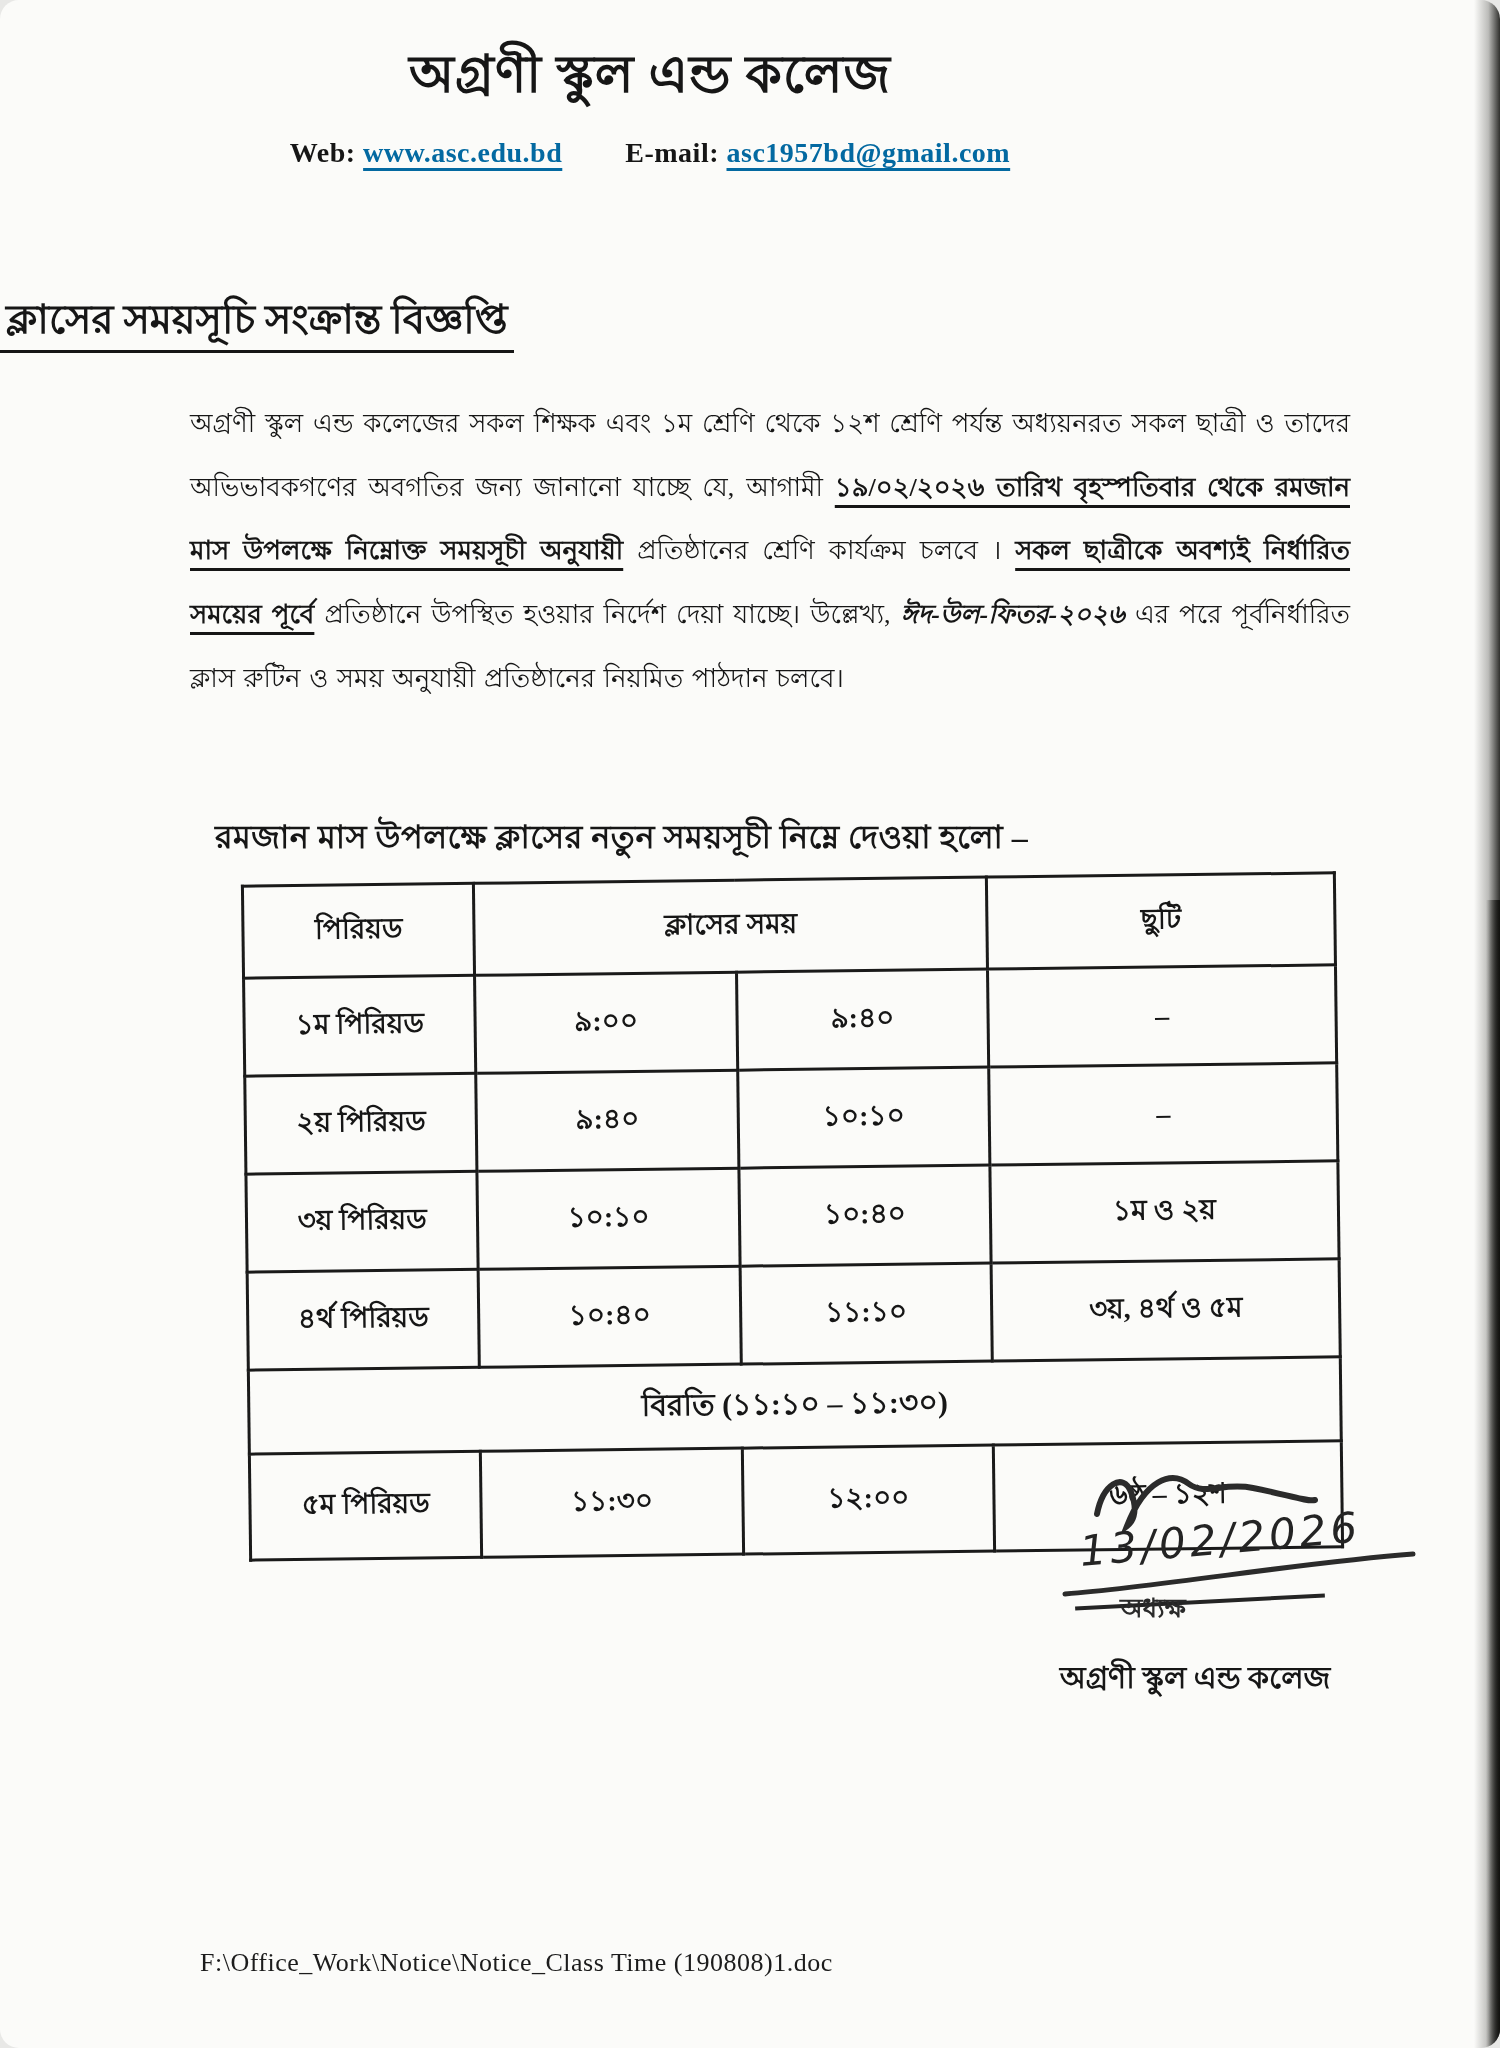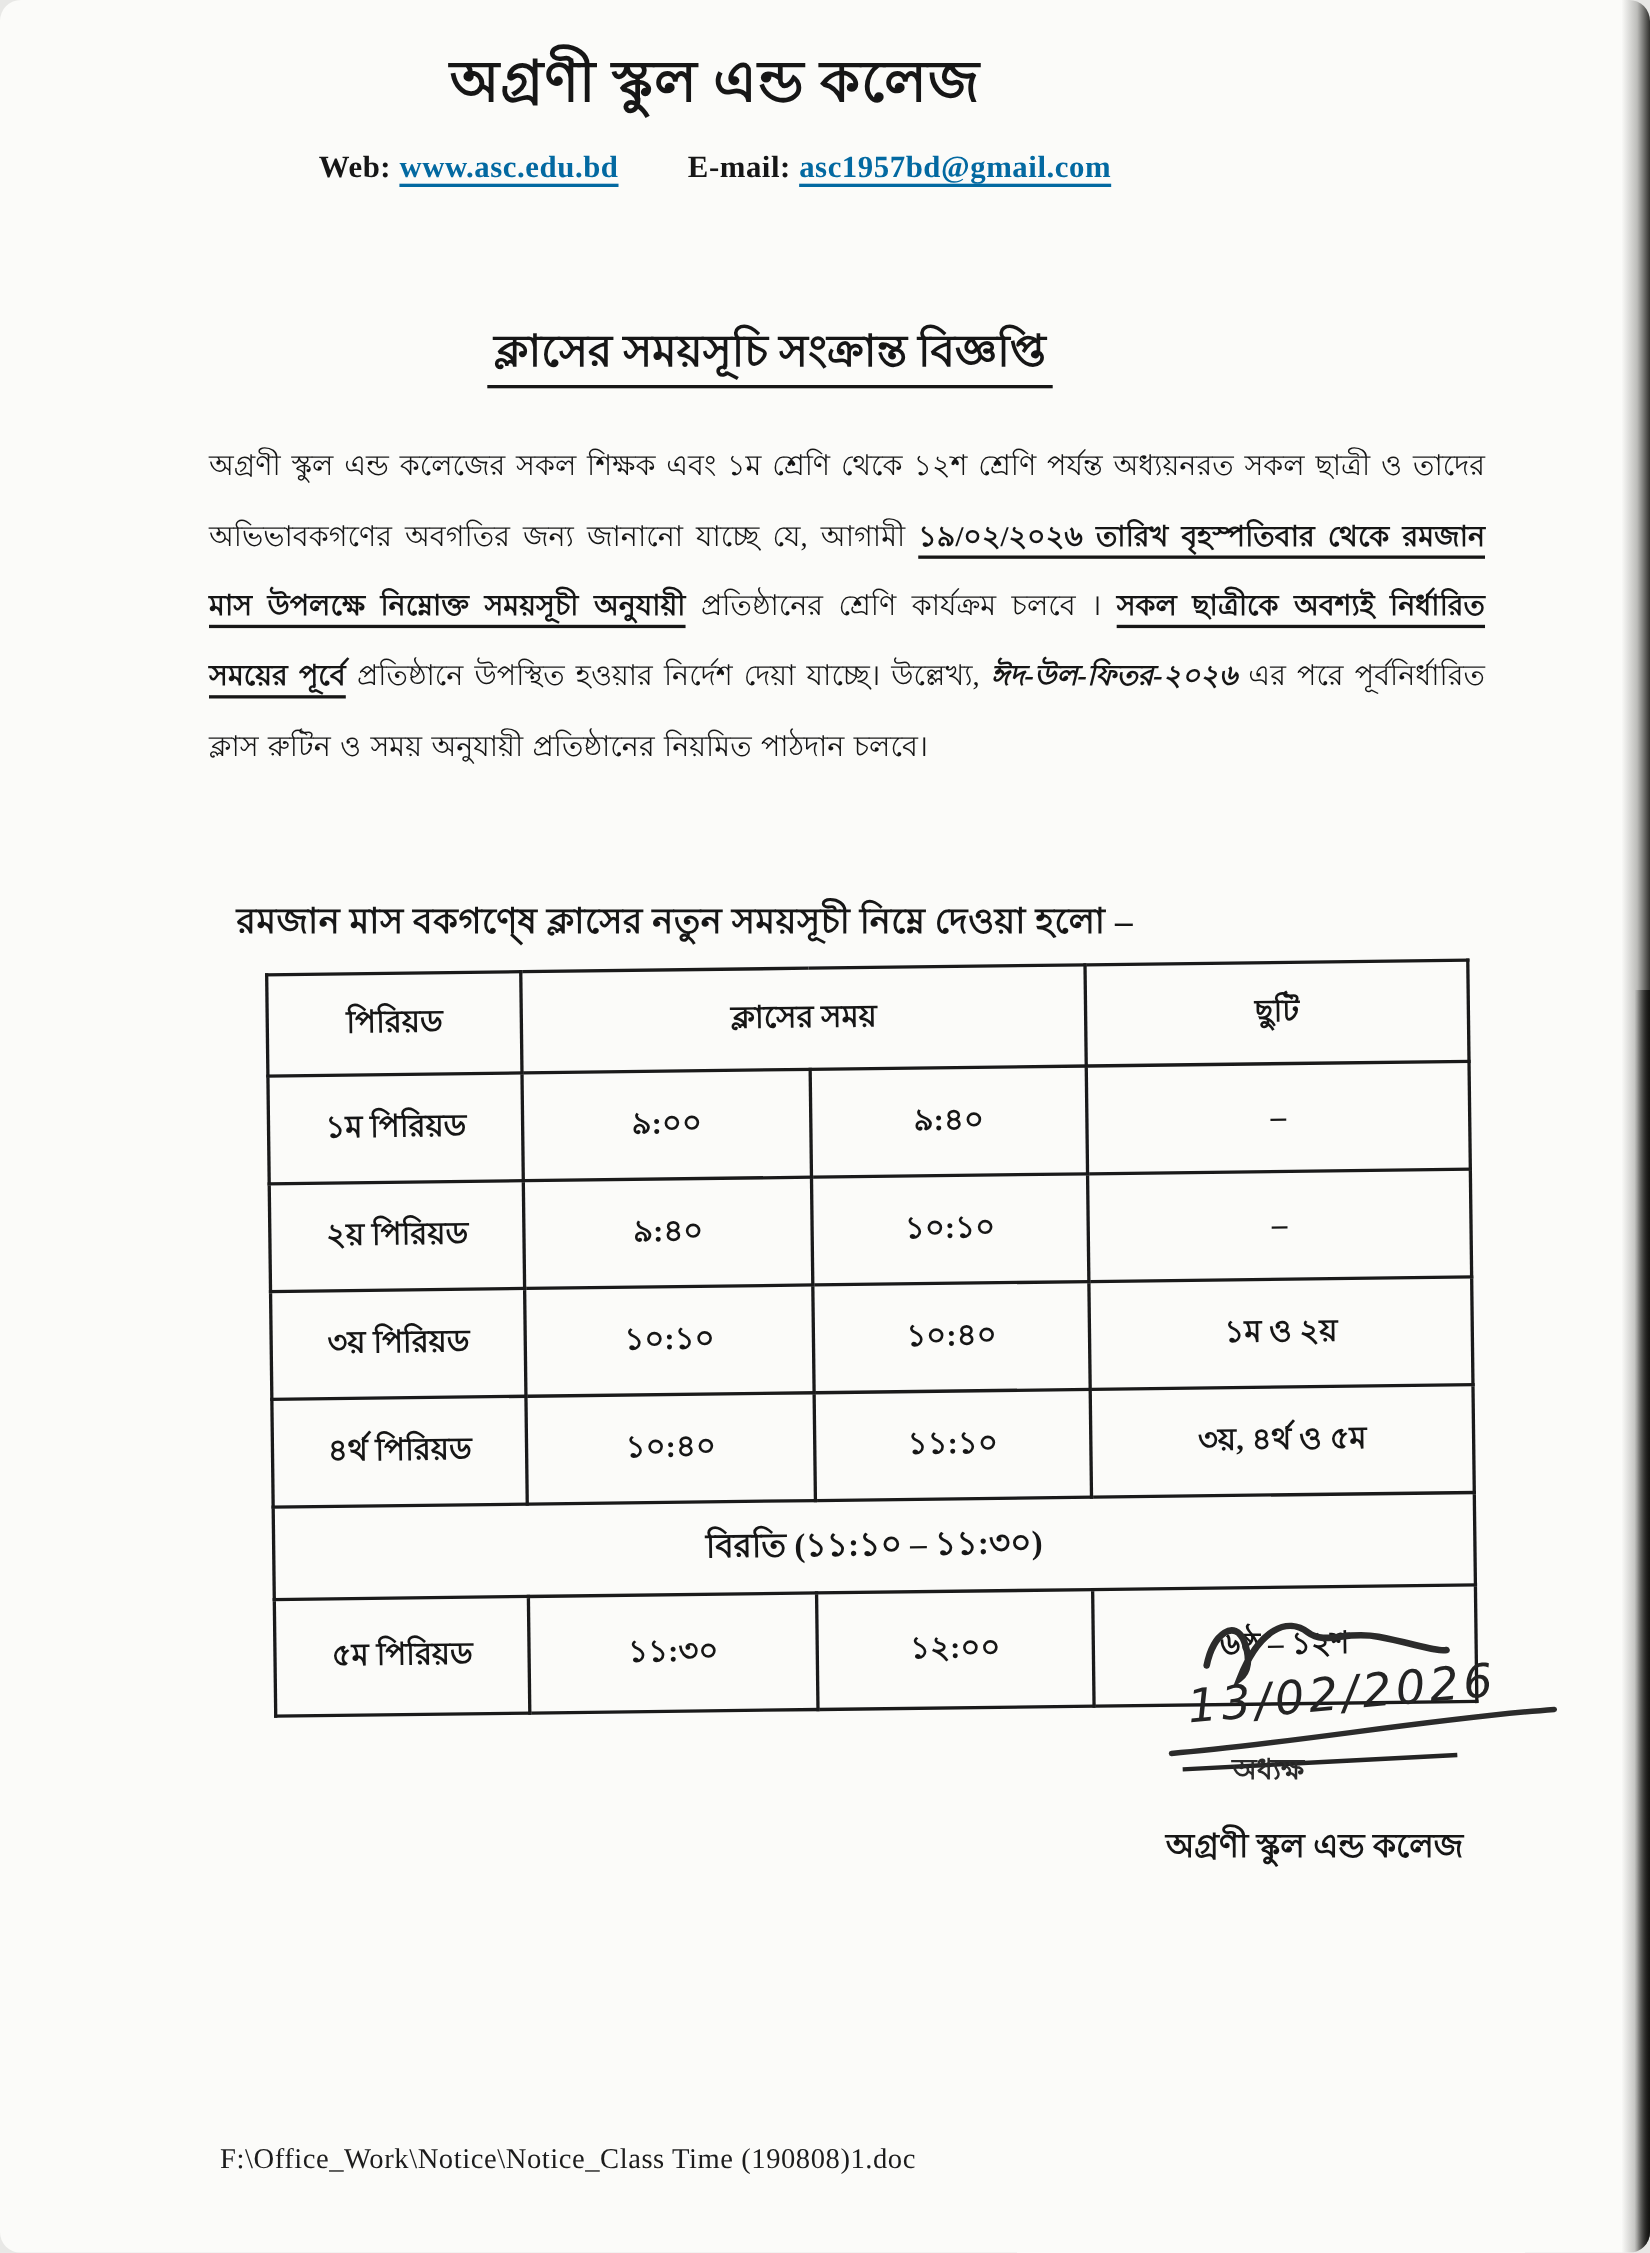--- a/index.html
+++ b/index.html
@@ -26,21 +26,21 @@
     pointer-events:none;
   }
 
   .header { position:absolute; top:34px; left:0; width:1300px; text-align:center; }
   .school-name { font-size:52px; font-weight:bold; letter-spacing:1px; }
   .address { font-size:28px; font-weight:bold; margin-top:14px; }
   .contact { font-size:28px; font-weight:bold; margin-top:16px; letter-spacing:0.5px; }
   .contact .lnk { text-decoration:underline; text-decoration-thickness:2.5px; text-underline-offset:6px; color:#0369a1; }
   .contact .gap { display:inline-block; width:48px; }
 
-  .notice-title { position:absolute; top:288px; left:0; width:1400px; text-align:center; }
+  .notice-title { position:absolute; top:288px; left:0; width:1400px; }
   .notice-title span {
     font-size:40px; font-weight:bold;
     border-bottom:3.5px solid #161616; padding:0 6px 8px 6px;
   }
 
   .body-text {
     position:absolute; top:392px; left:190px; width:1160px;
     font-size:26px; line-height:2.45; text-align:justify;
     word-spacing:2px;
   }
@@ -99,21 +99,21 @@
       <span class="lnk">asc1957bd@gmail.com</span>
     </div>
   </div>
 
   <div class="notice-title">
     <span>ক্লাসের সময়সূচি সংক্রান্ত বিজ্ঞপ্তি</span>
   </div>
 
   <div class="body-text"><span>অগ্রণী স্কুল এন্ড কলেজের সকল শিক্ষক এবং ১ম শ্রেণি থেকে ১২শ শ্রেণি পর্যন্ত অধ্যয়নরত সকল ছাত্রী ও তাদের অভিভাবকগণের অবগতির জন্য জানানো যাচ্ছে যে, আগামী </span><span class="bu">১৯/০২/২০২৬ তারিখ বৃহস্পতিবার থেকে রমজান মাস উপলক্ষে নিম্নোক্ত সময়সূচী অনুযায়ী</span><span> প্রতিষ্ঠানের শ্রেণি কার্যক্রম চলবে । </span><span class="bu">সকল ছাত্রীকে অবশ্যই নির্ধারিত সময়ের পূর্বে</span><span> প্রতিষ্ঠানে উপস্থিত হওয়ার নির্দেশ দেয়া যাচ্ছে। উল্লেখ্য, </span><span class="b">ঈদ-উল-ফিতর-২০২৬</span><span> এর পরে পূর্বনির্ধারিত ক্লাস রুটিন ও সময় অনুযায়ী প্রতিষ্ঠানের নিয়মিত পাঠদান চলবে।</span></div>
 
-  <div class="table-heading">রমজান মাস বকগণ্ষে ক্লাসের নতুন সময়সূচী নিম্নে দেওয়া হলো –</div>
+  <div class="table-heading">রমজান মাস উপলক্ষে ক্লাসের নতুন সময়সূচী নিম্নে দেওয়া হলো –</div>
 
   <table class="schedule-table">
     <colgroup>
       <col style="width:232px">
         <col style="width:262px">
         <col style="width:252px">
         <col style="width:349px">
     </colgroup>
     <tbody>
         <tr class="r-head">

